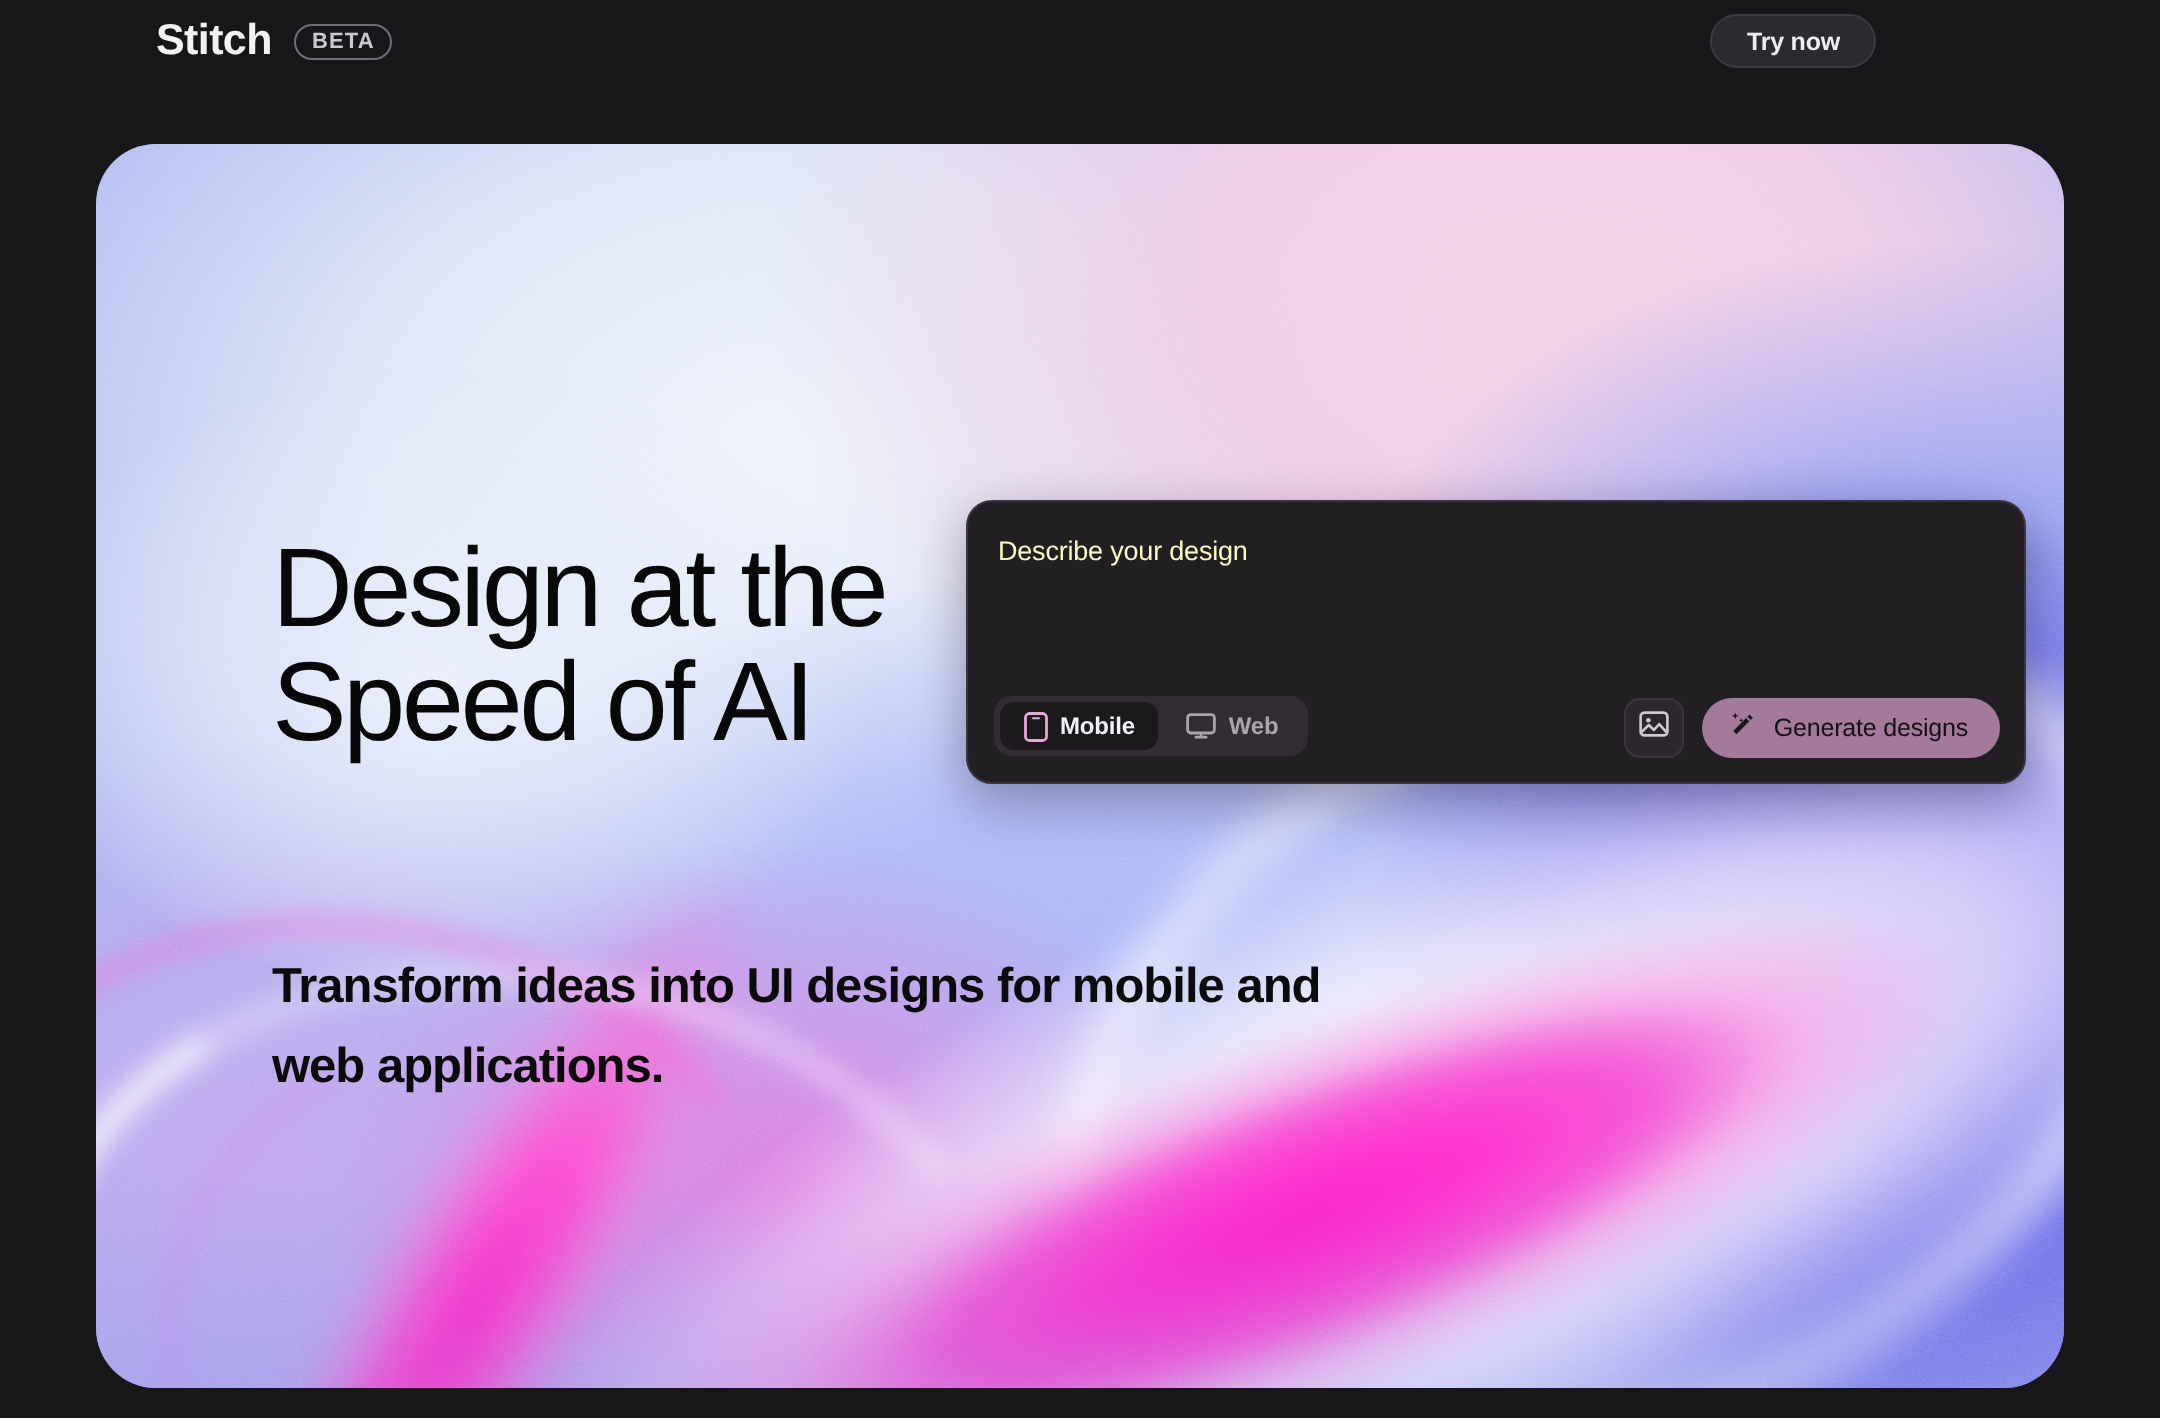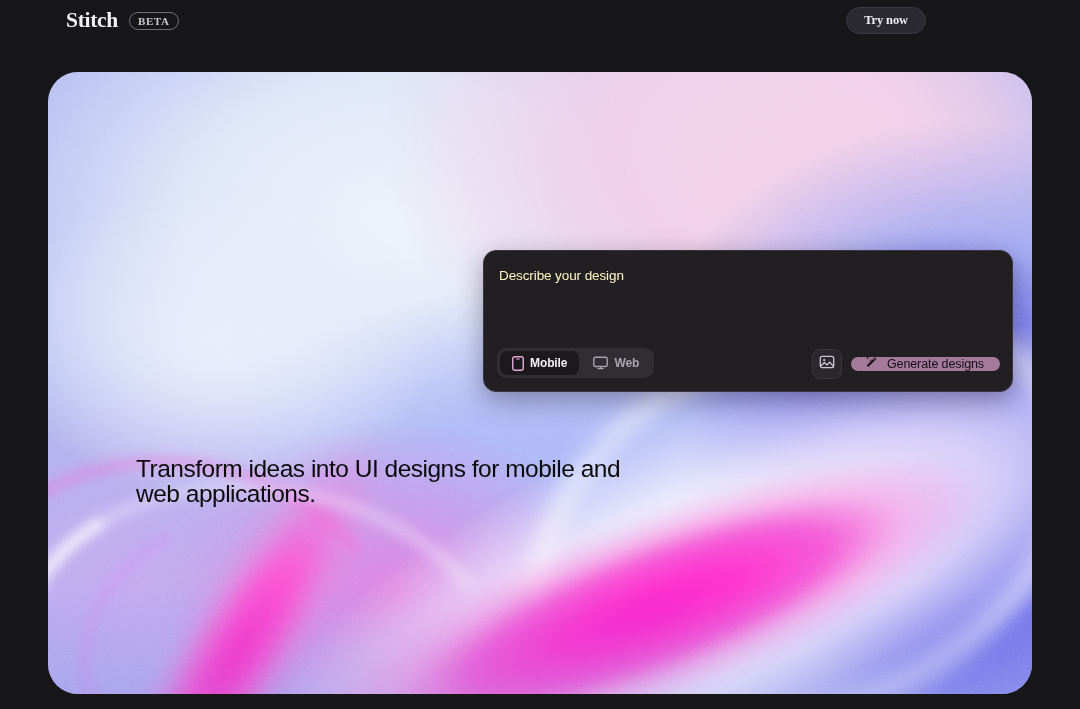--- a/index.html
+++ b/index.html
@@ -17,26 +17,25 @@
   .page {
     position: relative;
     width: 1080px;
     height: 709px;
     background: #17171a;
   }
 
   
   .topbar {
     position: absolute;
-    left: 0; top: 0;
+    left: 12px; top: 0;
     width: 968px;
     height: 46px;
     display: flex;
     align-items: center;
-    font-family: Liberation Serif, serif;
   }
 
   .brand {
     position: absolute;
     left: 66px;
     top: 7px;
     display: flex;
     align-items: center;
     gap: 11px;
   }
@@ -280,25 +279,25 @@
     line-height: 57px;
     font-weight: 400;
     letter-spacing: -1.8px;
     color: #080808;
     white-space: pre-line;
   }
 
   .subhead {
     position: absolute;
     left: 88px;
-    top: 384px;
+    top: 402px;
     width: 600px;
     font-size: 24.5px;
-    line-height: 25px;
-    font-weight: 400;
+    line-height: 40px;
+    font-weight: 700;
     letter-spacing: -0.5px;
     color: #0b0b0c;
     white-space: pre-line;
   }
 
   
   .prompt-panel {
     position: absolute;
     left: 435px;
     top: 178px;
@@ -370,21 +369,21 @@
     border-radius: 8px;
     background: #2b272c;
     border: 1px solid #3b363c;
     display: flex;
     align-items: center;
     justify-content: center;
     cursor: pointer;
   }
 
   .generate-btn {
-    height: 14px;
+    height: 30px;
     padding: 0 16px 0 12px;
     border-radius: 999px;
     background: #a3799c;
     display: flex;
     align-items: center;
     gap: 8px;
     cursor: pointer;
     border: none;
   }
 
@@ -441,20 +440,22 @@
         <defs>
           <filter id="noiseFilter" x="0" y="0" width="100%" height="100%">
             <feTurbulence type="fractalNoise" baseFrequency="0.85" numOctaves="3" stitchTiles="stitch"></feTurbulence>
             <feColorMatrix type="saturate" values="0"></feColorMatrix>
           </filter>
         </defs>
         <rect width="984" height="622" filter="url(#noiseFilter)" opacity="0.42"></rect>
       </svg>
     </div>
 
+    <h1 class="headline">Design at the
+Speed of AI</h1>
     <p class="subhead">Transform ideas into UI designs for mobile and
 web applications.</p>
 
     <div class="prompt-panel">
 
       <div class="prompt-placeholder">Describe your design</div>
 
       <div class="segmented">
 
         <div class="seg active">

